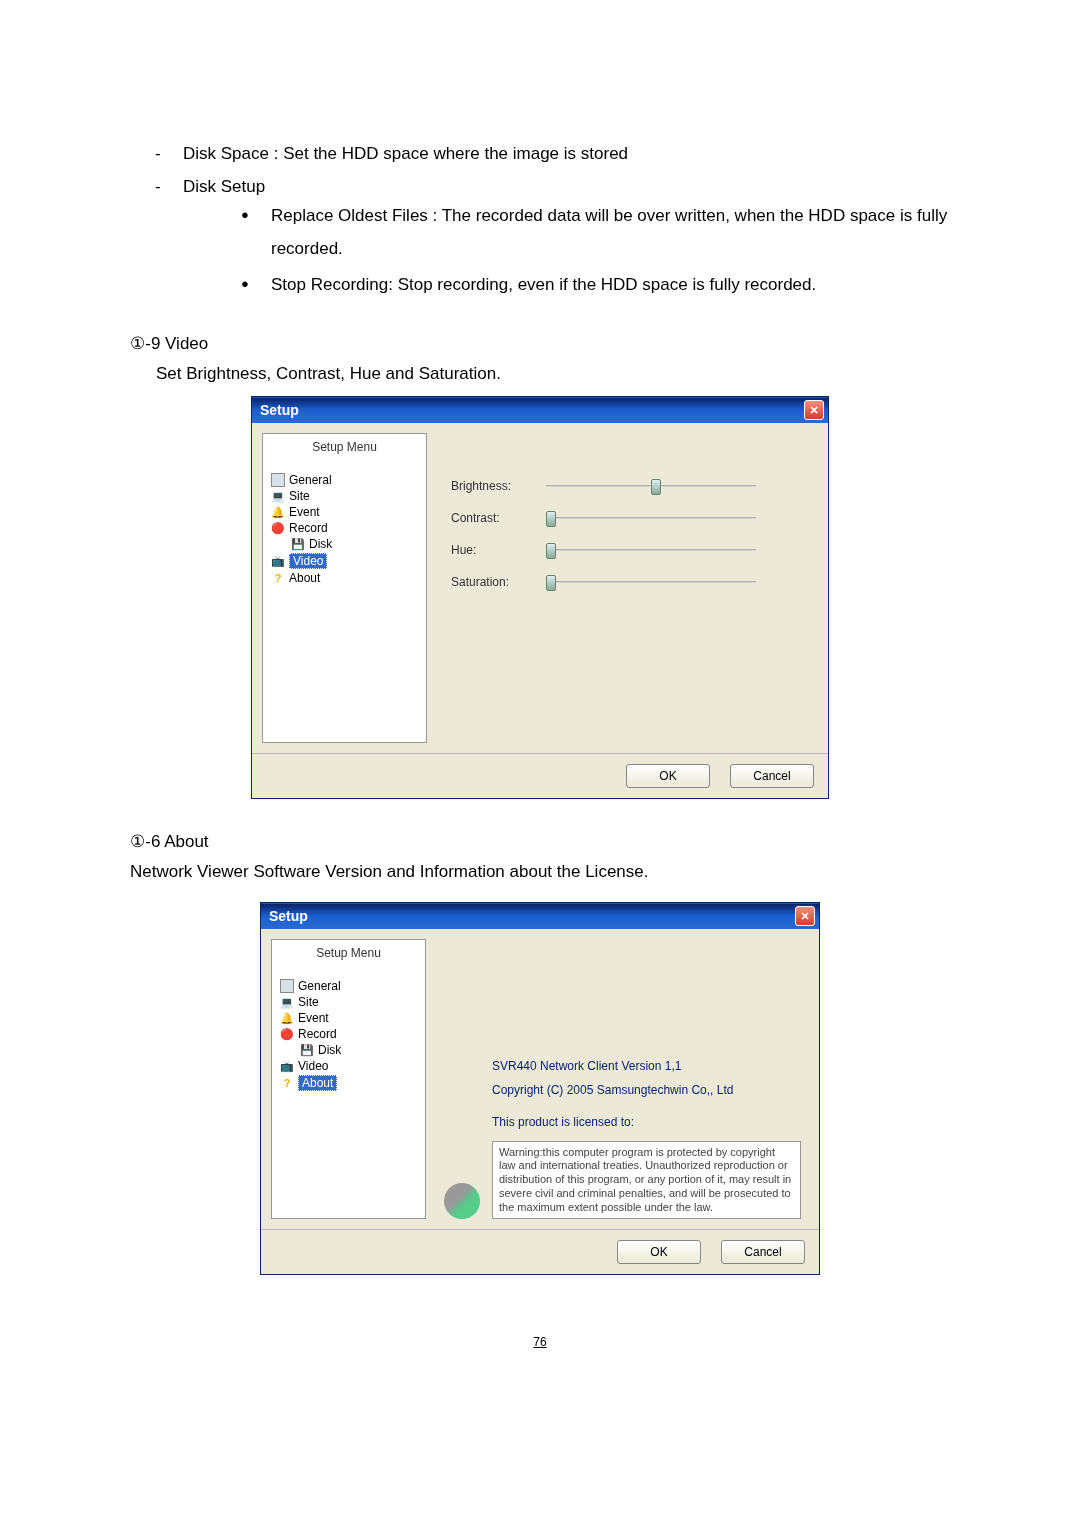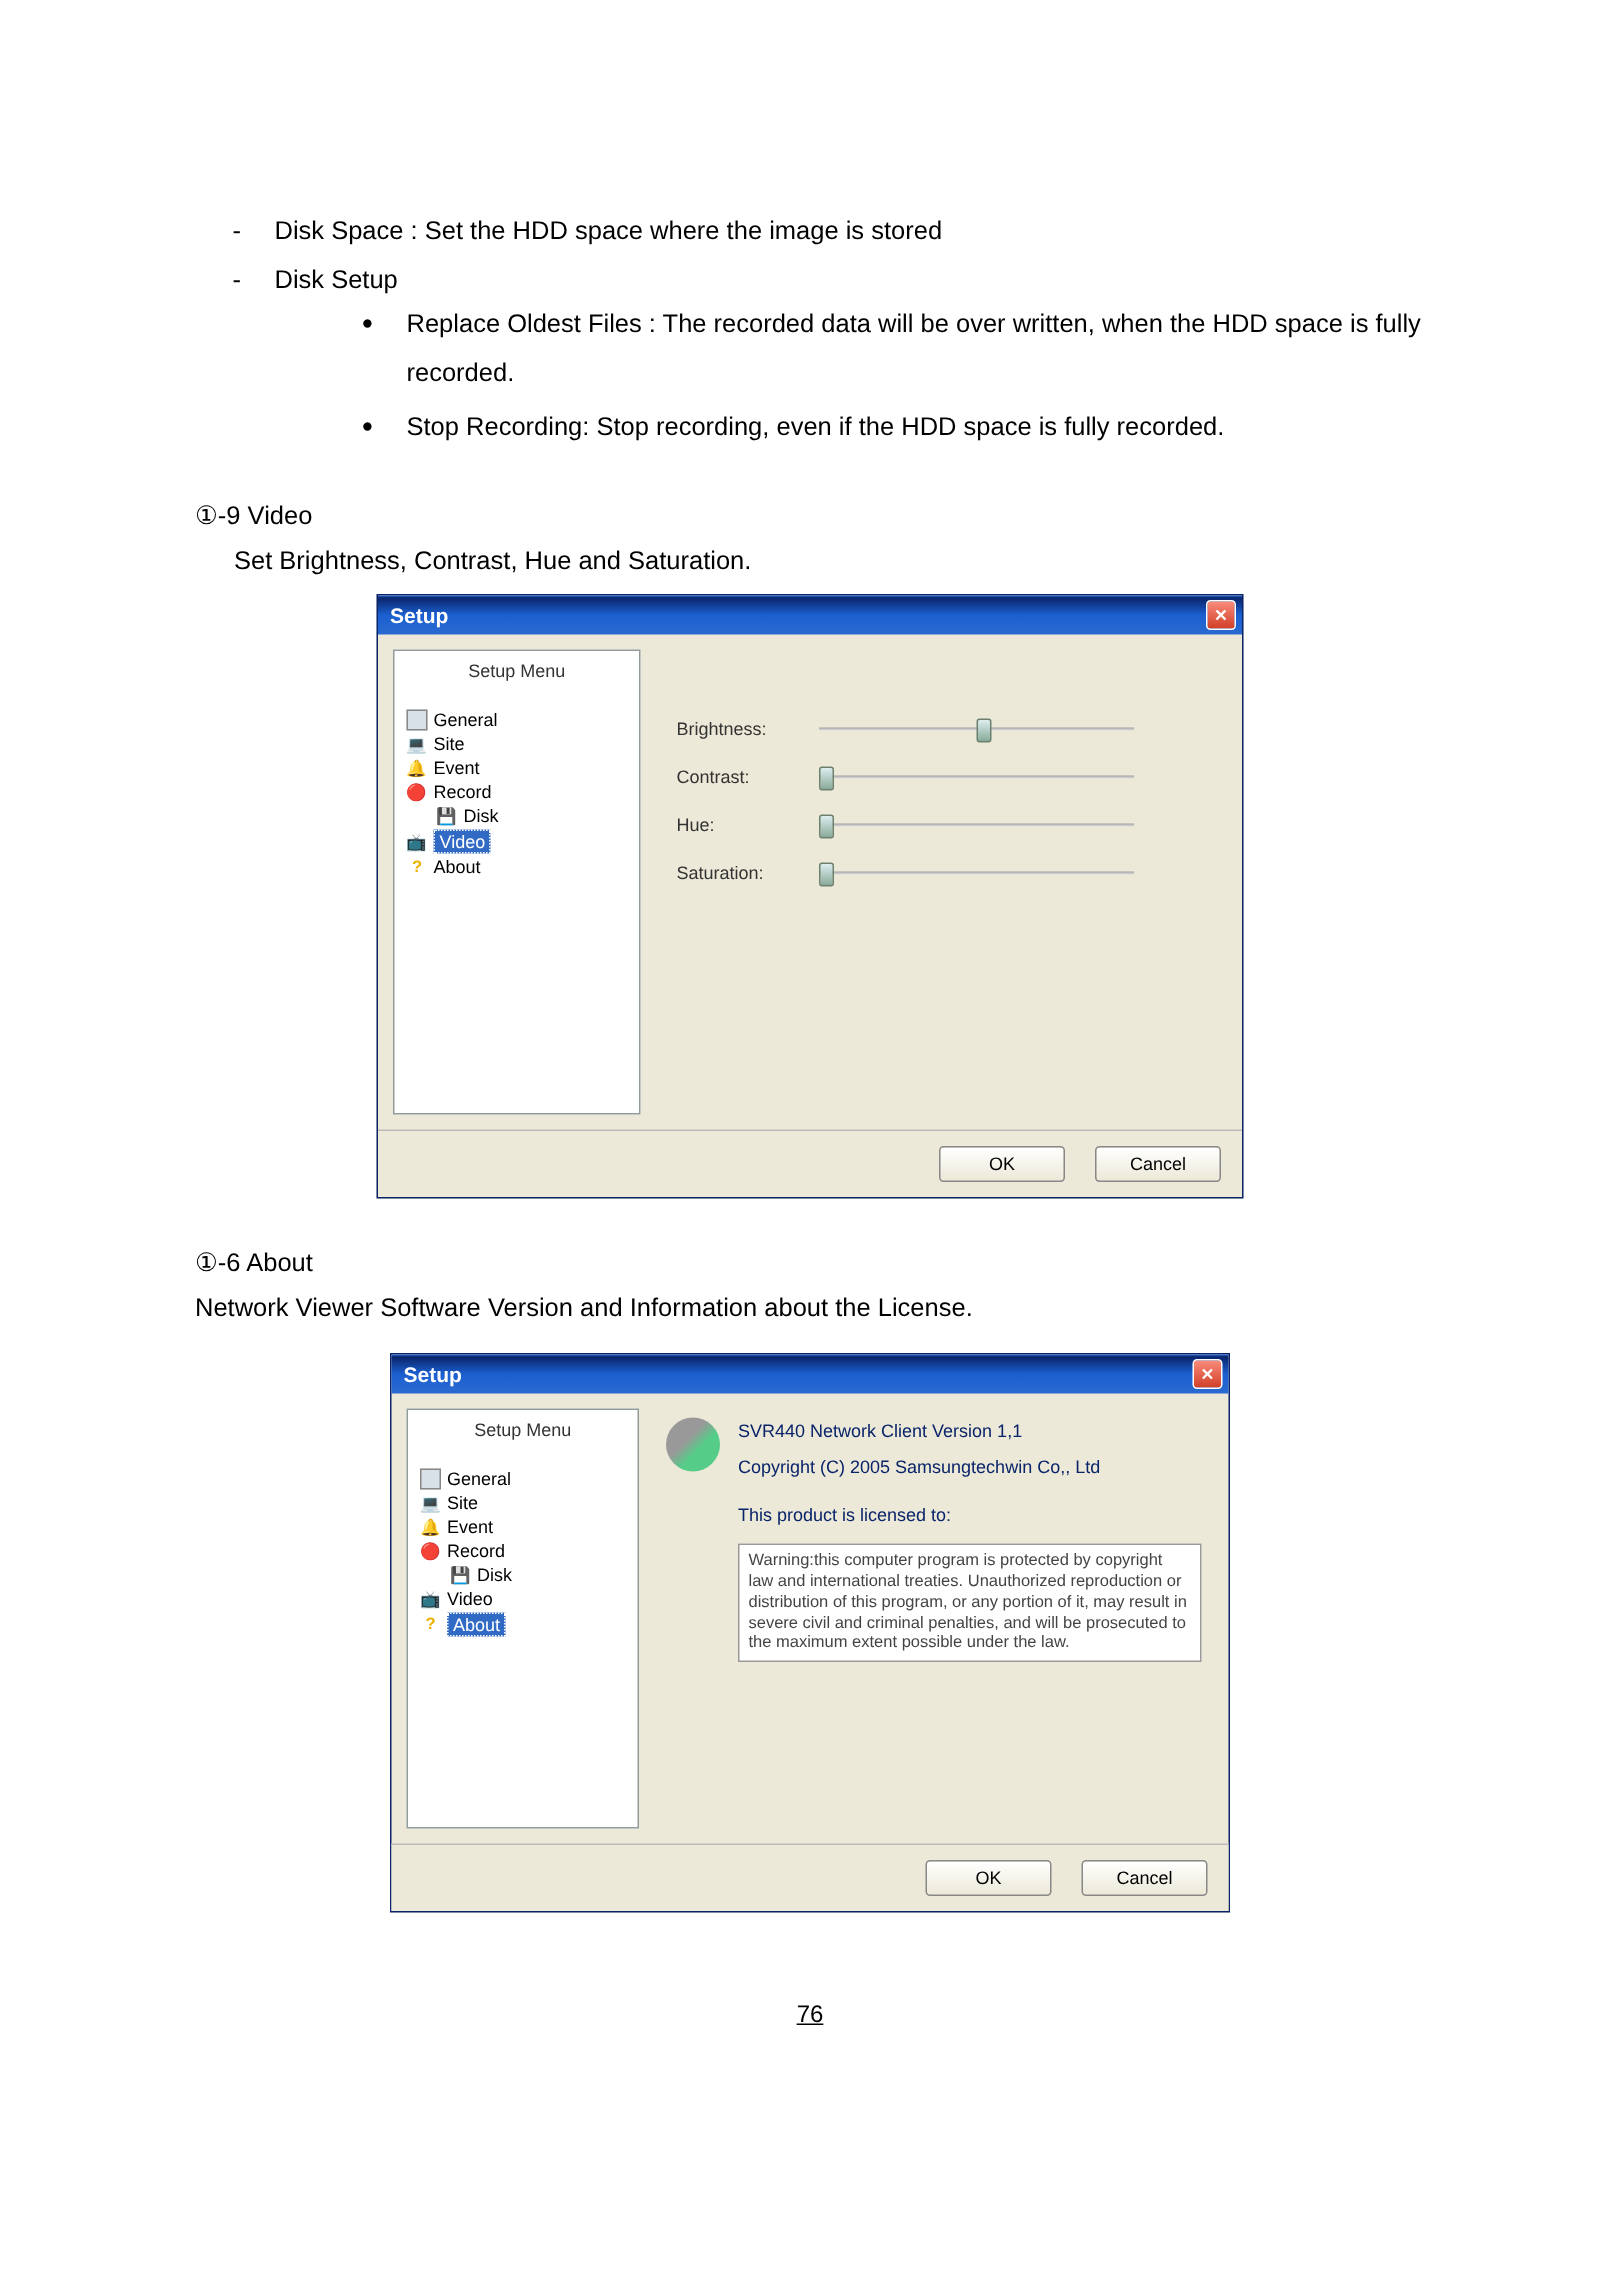--- a/index.html
+++ b/index.html
@@ -126,20 +126,21 @@
     display: flex; align-items: center; justify-content: center;
   }
   
   .about-content {
     flex: 1;
     padding: 16px 18px 10px 12px;
     color: #333;
     font-size: 12px;
     display: flex;
     gap: 12px;
+    align-items: flex-end;
   }
   .about-info { flex: 1; line-height: 1.5; }
   .about-icon {
     width: 36px; height: 36px;
     background: linear-gradient(135deg, #999 40%, #5c8 60%);
     border-radius: 50%;
     flex-shrink: 0;
     position: relative;
   }
   .warn-box {
@@ -147,21 +148,21 @@
     background: #fff;
     padding: 4px 6px;
     margin-top: 10px;
     font-size: 11px;
     line-height: 1.25;
     color: #444;
   }
   .page-num {
     text-align: center;
     margin-top: 60px;
-    font-size: 16px;
+    font-size: 12px;
     text-decoration: underline;
   }
 </style>
 </head>
 <body>
 
 <ul class="dash-list">
   <li>Disk Space : Set the HDD space where the image is stored</li>
   <li>
     <span>Disk Setup</span>

